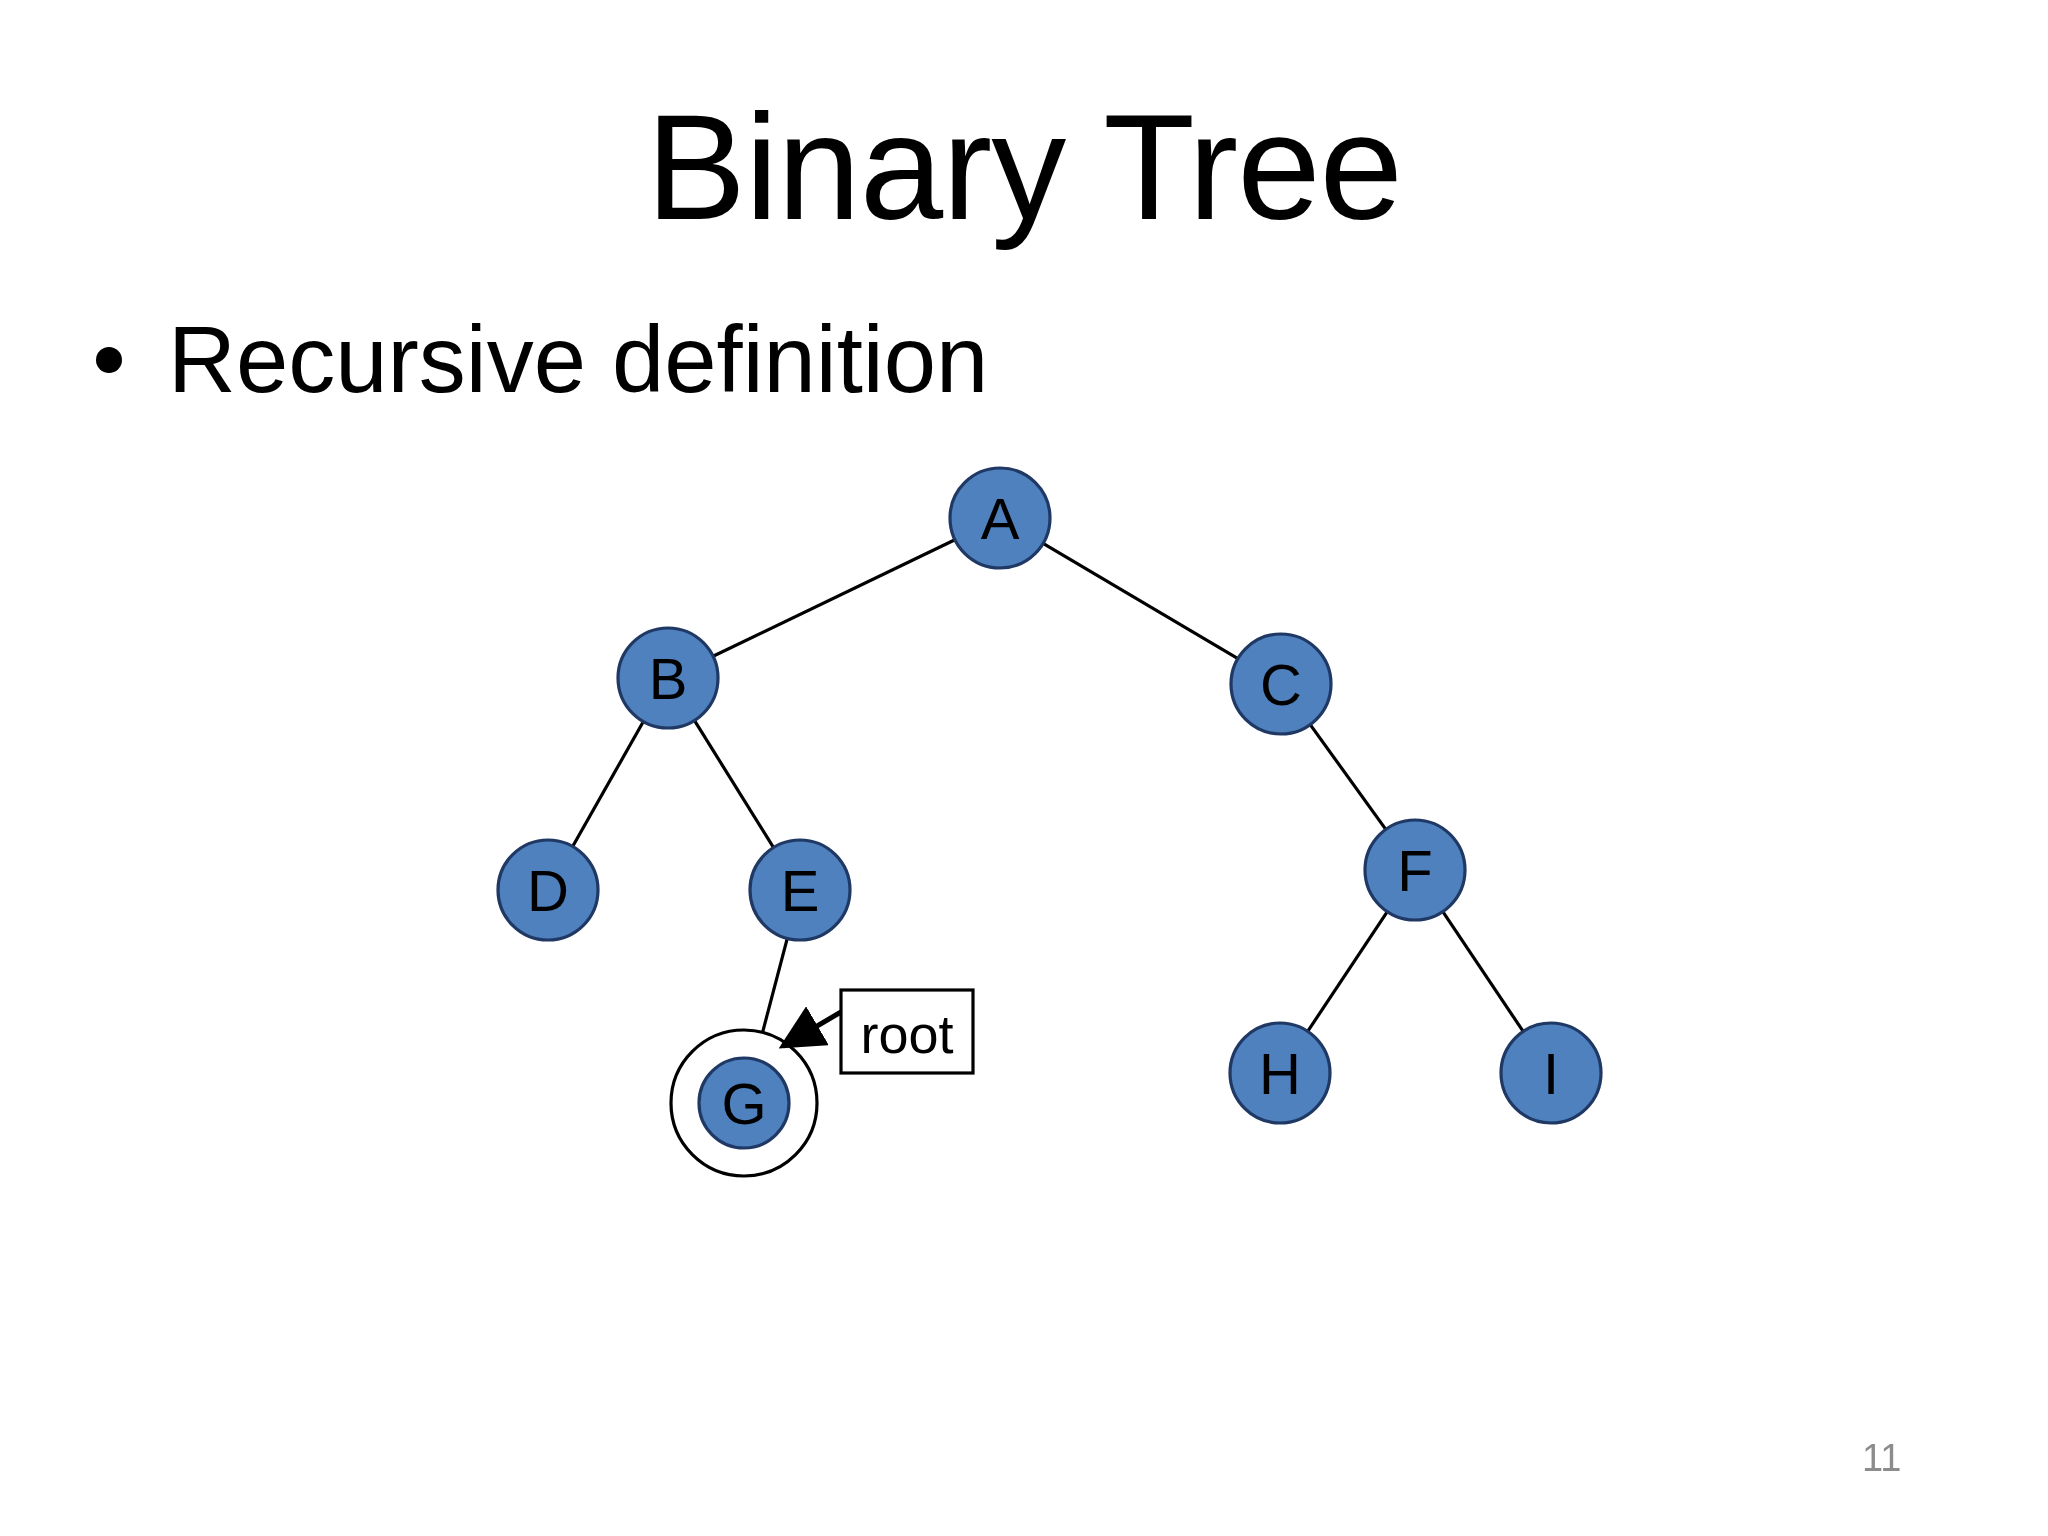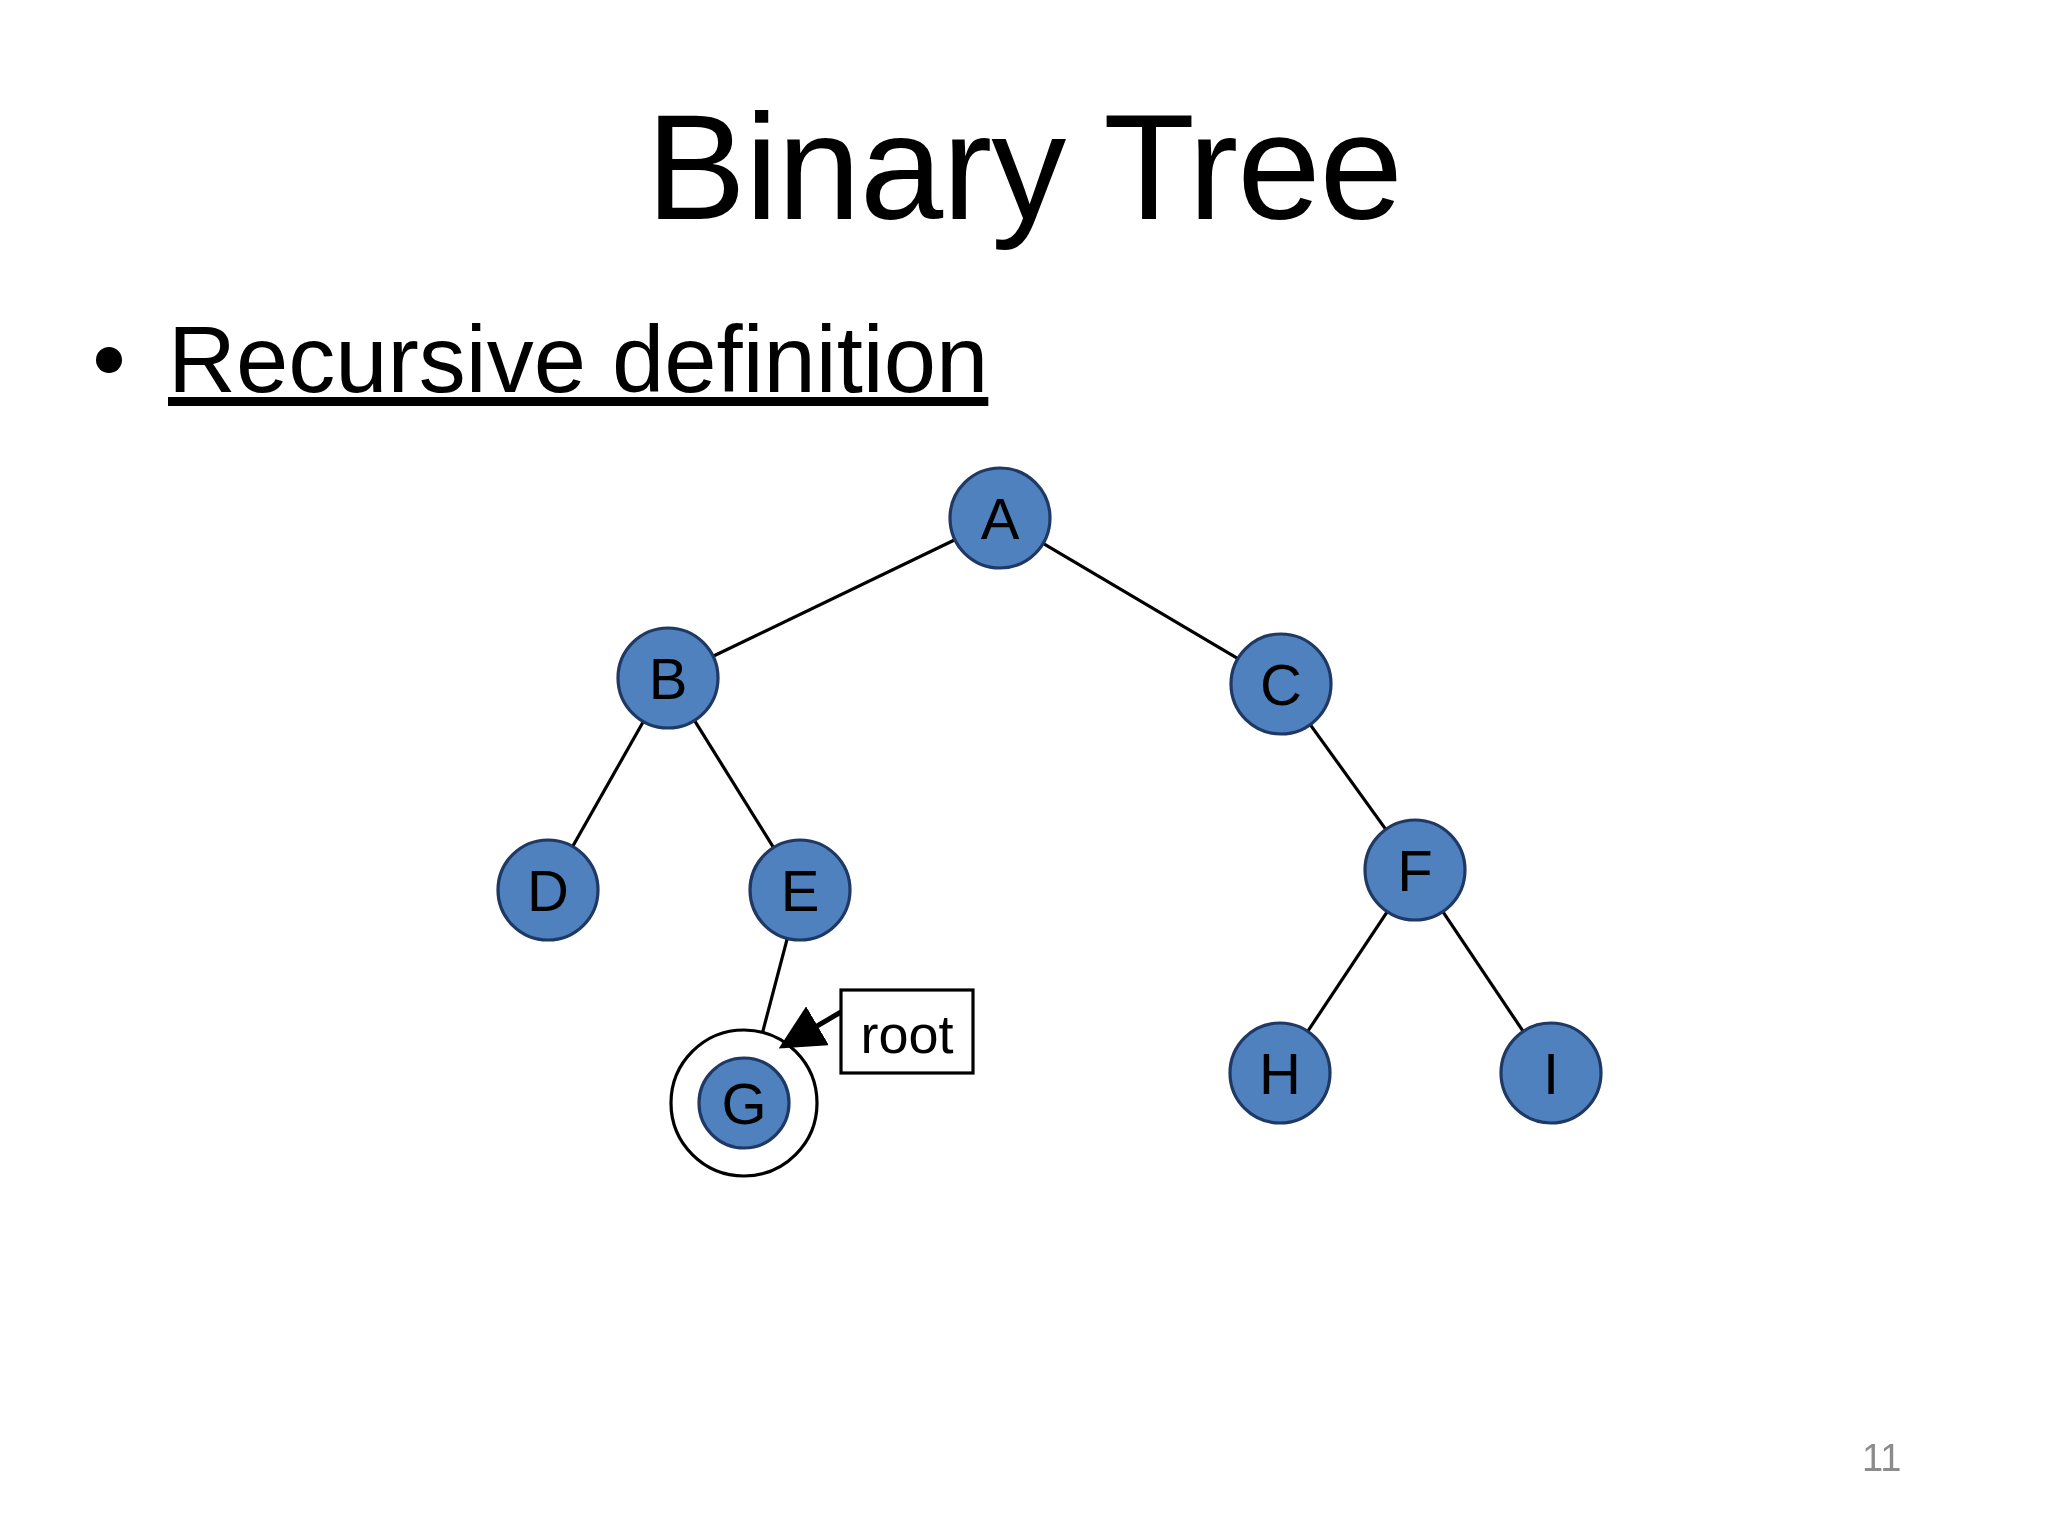--- a/index.html
+++ b/index.html
@@ -34,21 +34,20 @@
     white-space: nowrap;
   }
   
   #bullet-row {
     position: absolute;
     left: 96px;
     top: 300px;
     display: flex;
     align-items: center;
     height: 120px;
-    text-decoration: underline;
   }
   #bullet-marker {
     width: 26px;
     height: 26px;
     border-radius: 50%;
     background: #000000;
     flex: 0 0 auto;
     margin-right: 46px;
   }
   #bullet-text {

